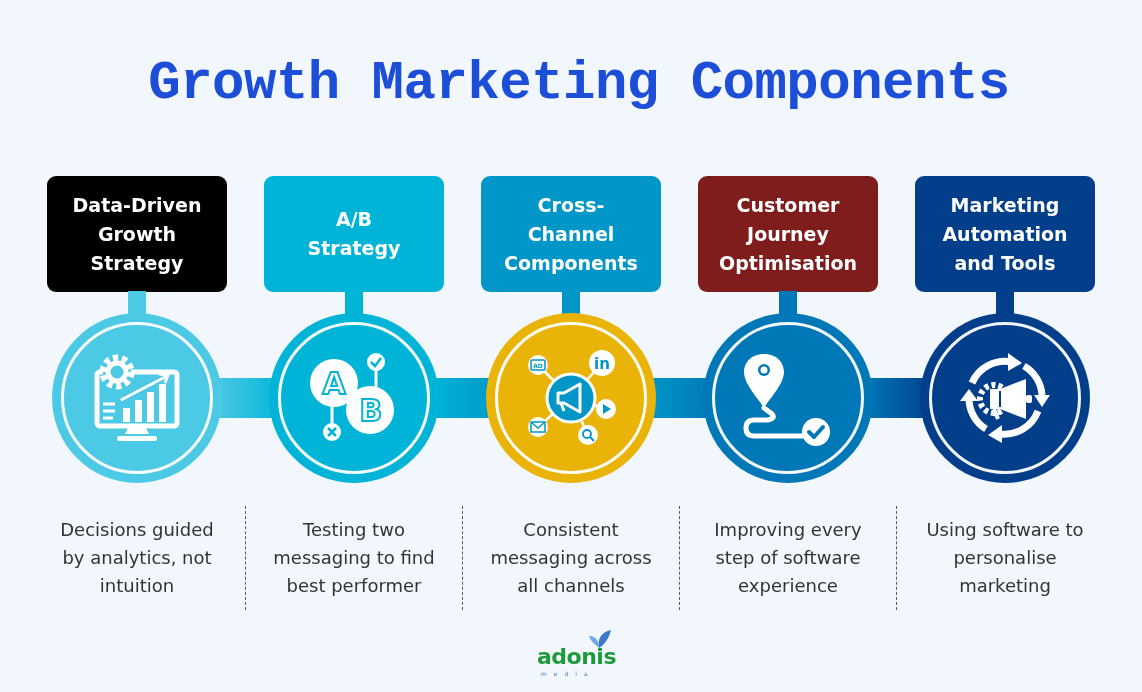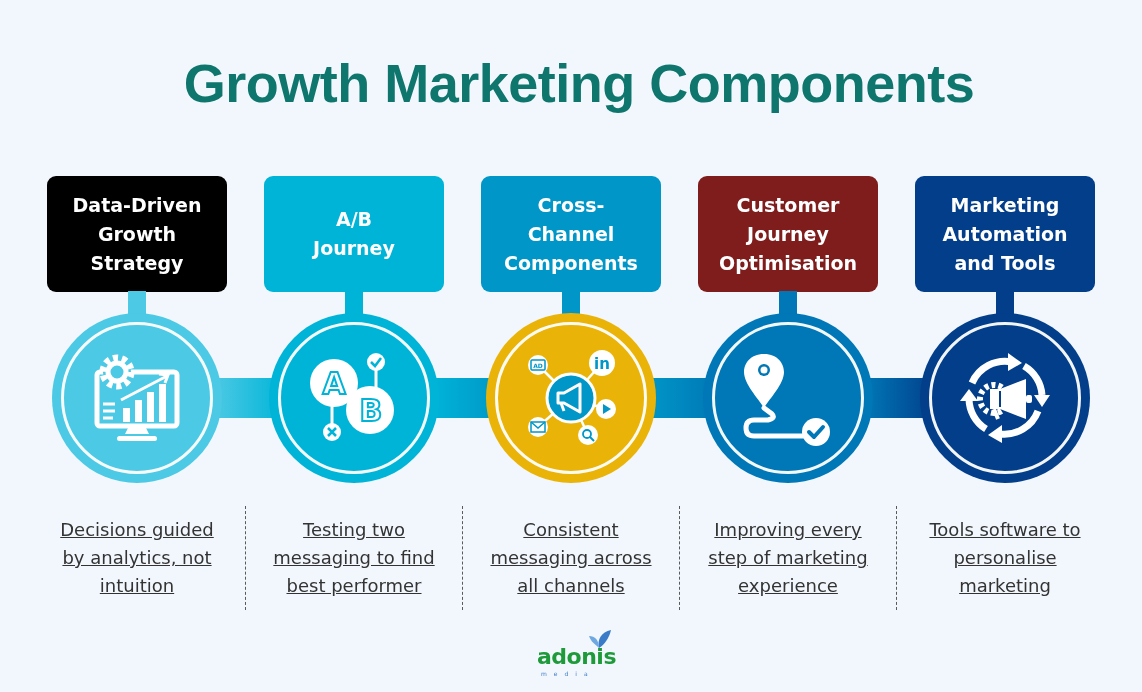--- a/index.html
+++ b/index.html
@@ -8,25 +8,25 @@
       background: #F2F7FD;
       font-family: "DejaVu Sans", sans-serif;
       position: relative;
       overflow: hidden;
       color: #2B2B2B;
     }
     .title {
       position: absolute;
       left: 16px; right: 0; top: 54px;
       text-align: center;
-      font-family: Liberation Sans, sans-serif;
+      font-family: Liberation Mono, monospace;
       font-weight: bold;
       font-size: 54px;
       letter-spacing: -0.5px;
-      color: #0f766e;
+      color: #1d4ed8;
       line-height: 1.1;
     }
     .connector {
       position: absolute;
       top: 378px;
       height: 40px;
     }
     .col {
       position: absolute;
       top: 176px;
@@ -73,21 +73,20 @@
     .desc {
       position: absolute;
       top: 340px;
       left: -10px;
       width: 200px;
       text-align: center;
       font-size: 18px;
       line-height: 28px;
       color: #333333;
       white-space: pre-line;
-      text-decoration: underline;
     }
     .divider {
       position: absolute;
       top: 506px;
       height: 104px;
       width: 0;
       border-left: 1px dashed #5A5A5A;
     }
     .logo {
       position: absolute;
@@ -153,21 +152,21 @@
     </svg>
   </div>
   <div class="desc">Decisions guided
 by analytics, not
 intuition</div>
 </div>
 
 <div class="col" style="left:264px;">
   <div class="label-box" style="background:#00B4D8;">
     <span>A/B
-Journey</span>
+Strategy</span>
   </div>
   <div class="stem" style="background:#00B4D8;"></div>
   <div class="circle" style="background:#00B4D8;">
     <div class="ring"></div>
     <svg width="100" height="100" viewBox="0 0 100 100">
       <line x1="28" y1="50" x2="28" y2="80" stroke="#fff" stroke-width="3"></line>
       <line x1="72" y1="22" x2="72" y2="50" stroke="#fff" stroke-width="3"></line>
       <circle cx="30" cy="35" r="24" fill="#fff"></circle>
       <circle cx="66" cy="62" r="24" fill="#fff"></circle>
       <circle cx="72" cy="14" r="9" fill="#fff"></circle>
@@ -235,21 +234,21 @@
     <svg width="100" height="100" viewBox="0 0 100 100">
       <path d="M26 6 C12 6 6 16 6 24 C6 36 20 50 26 60 C32 50 46 36 46 24 C46 16 40 6 26 6 Z" fill="#fff"></path>
       <circle cx="26" cy="22" r="6" fill="#0077B6"></circle>
       <circle cx="26" cy="22" r="3.5" fill="#fff"></circle>
       <path d="M26 60 L34 66 Q38 70 30 72 L16 72 Q8 72 8 80 Q8 88 16 88 L68 88" fill="none" stroke="#fff" stroke-width="5" stroke-linecap="round"></path>
       <circle cx="78" cy="84" r="14" fill="#fff"></circle>
       <path d="M71 84 L76 89 L85 79" fill="none" stroke="#0077B6" stroke-width="4" stroke-linecap="round" stroke-linejoin="round"></path>
     </svg>
   </div>
   <div class="desc">Improving every
-step of marketing
+step of software
 experience</div>
 </div>
 
 <div class="col" style="left:915px;">
   <div class="label-box" style="background:#023E8A;">
     <span>Marketing
 Automation
 and Tools</span>
   </div>
   <div class="stem" style="background:#023E8A;"></div>
@@ -266,21 +265,21 @@
       <path d="M84 52 L100 52 L92 64 Z" fill="#fff"></path>
       <path d="M52 82 L38 92 L52 100 Z" fill="#fff"></path>
       <path d="M10 58 L28 58 L19 46 Z" fill="#fff"></path>
       <circle cx="44" cy="56" r="14" fill="#023E8A" stroke="#fff" stroke-width="6" stroke-dasharray="4 3"></circle>
       <path d="M40 46 H50 L76 36 V76 L50 66 H40 Z" fill="#fff"></path>
       <path d="M50 48 V64" stroke="#023E8A" stroke-width="2"></path>
       <path d="M44 66 L48 76" stroke="#fff" stroke-width="4"></path>
       <rect x="76" y="52" width="6" height="8" rx="2" fill="#fff"></rect>
     </svg>
   </div>
-  <div class="desc">Tools software to
+  <div class="desc">Using software to
 personalise
 marketing</div>
 </div>
 
 <div class="divider" style="left:245px;"></div>
 <div class="divider" style="left:462px;"></div>
 <div class="divider" style="left:679px;"></div>
 <div class="divider" style="left:896px;"></div>
 
 <div class="logo">

